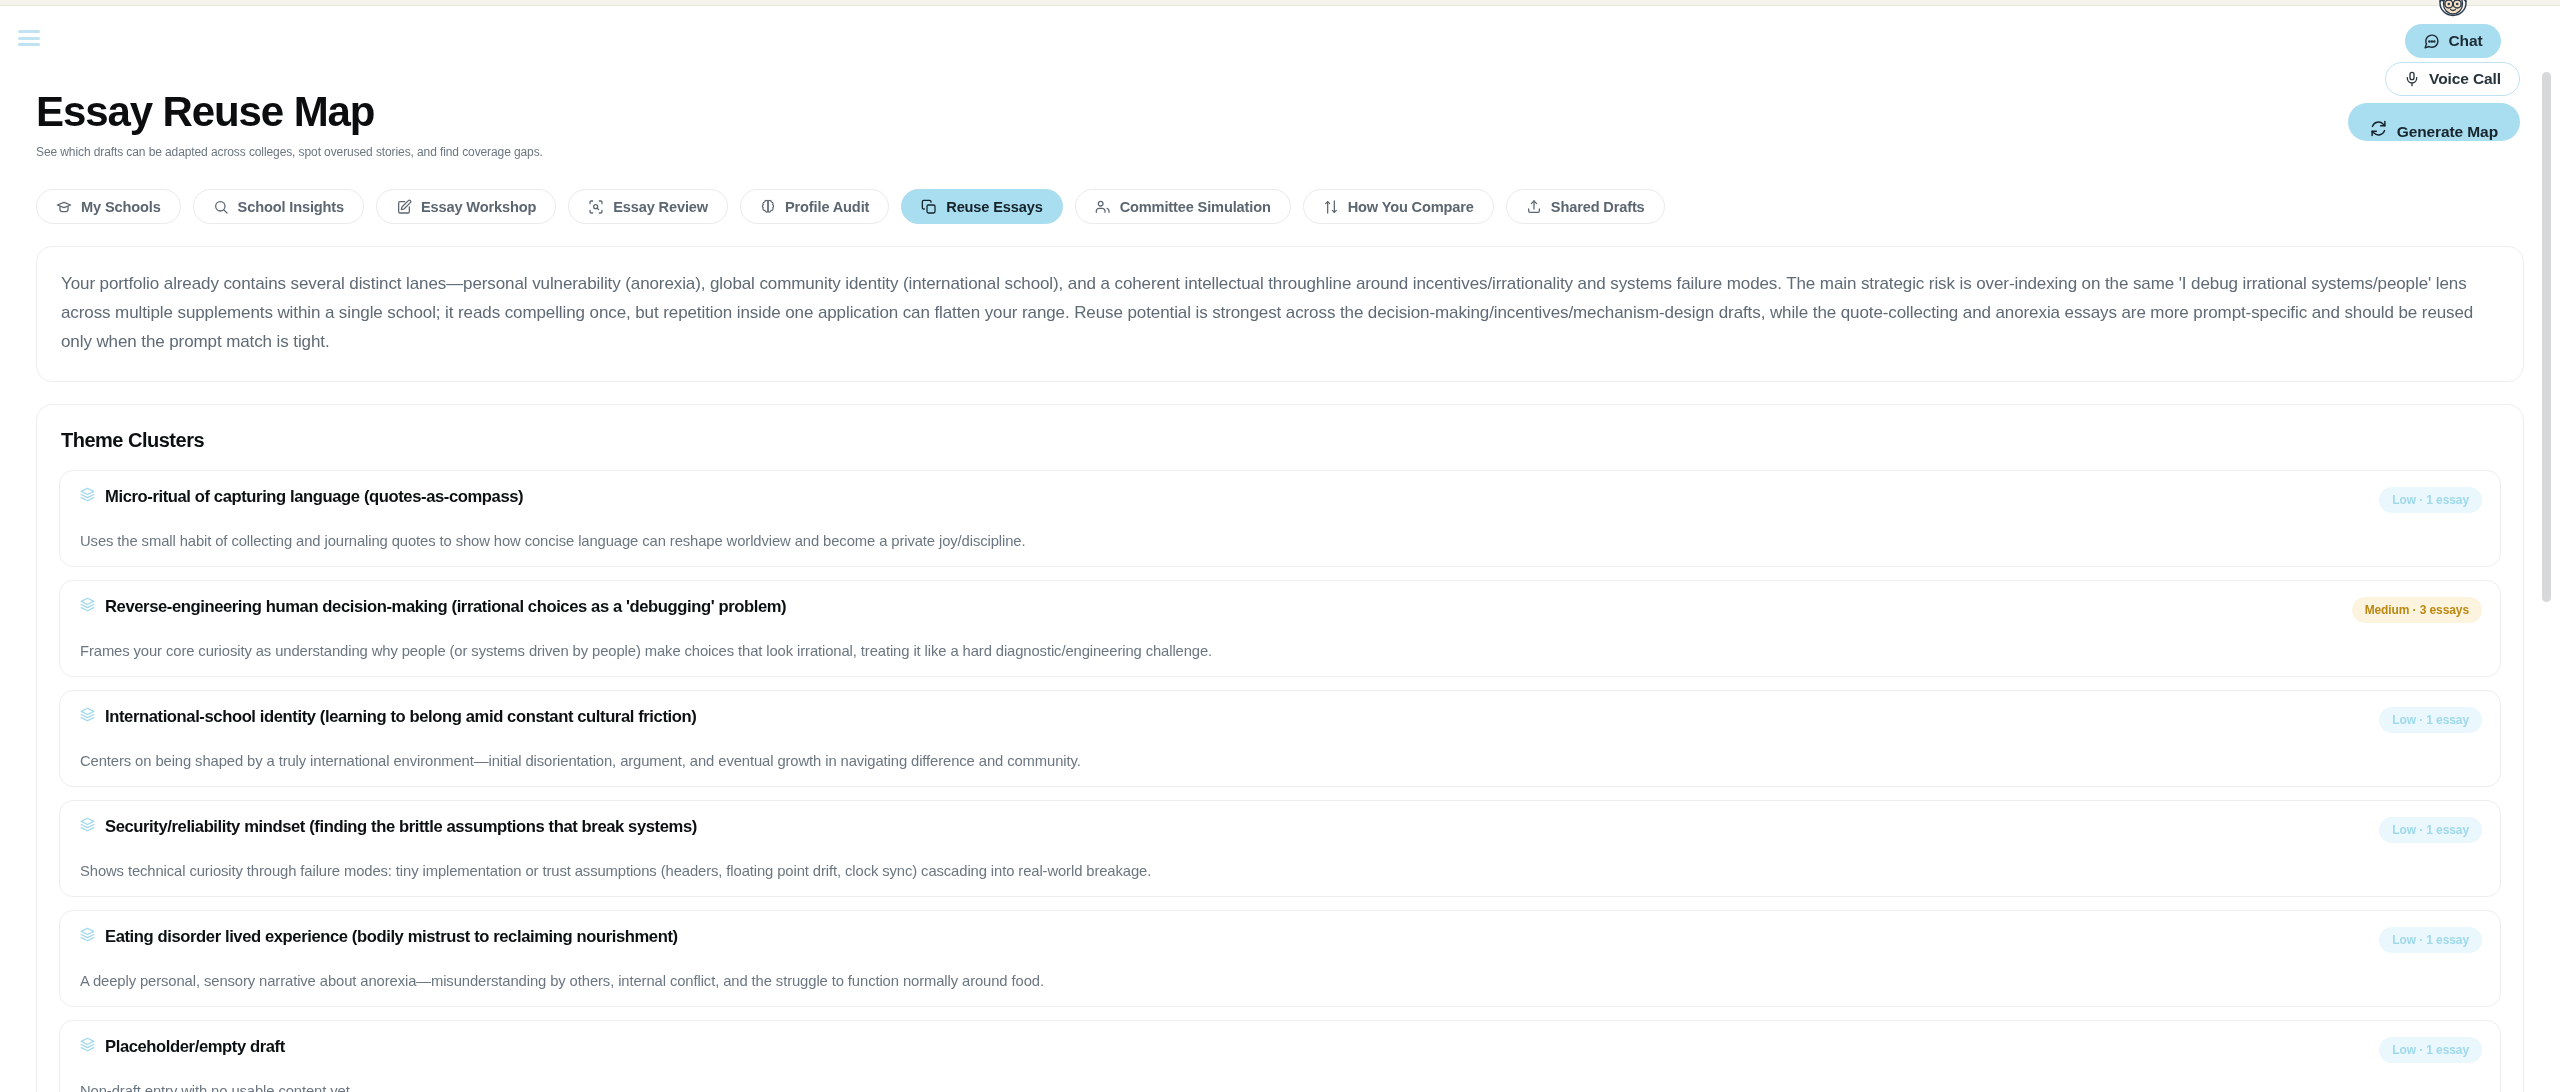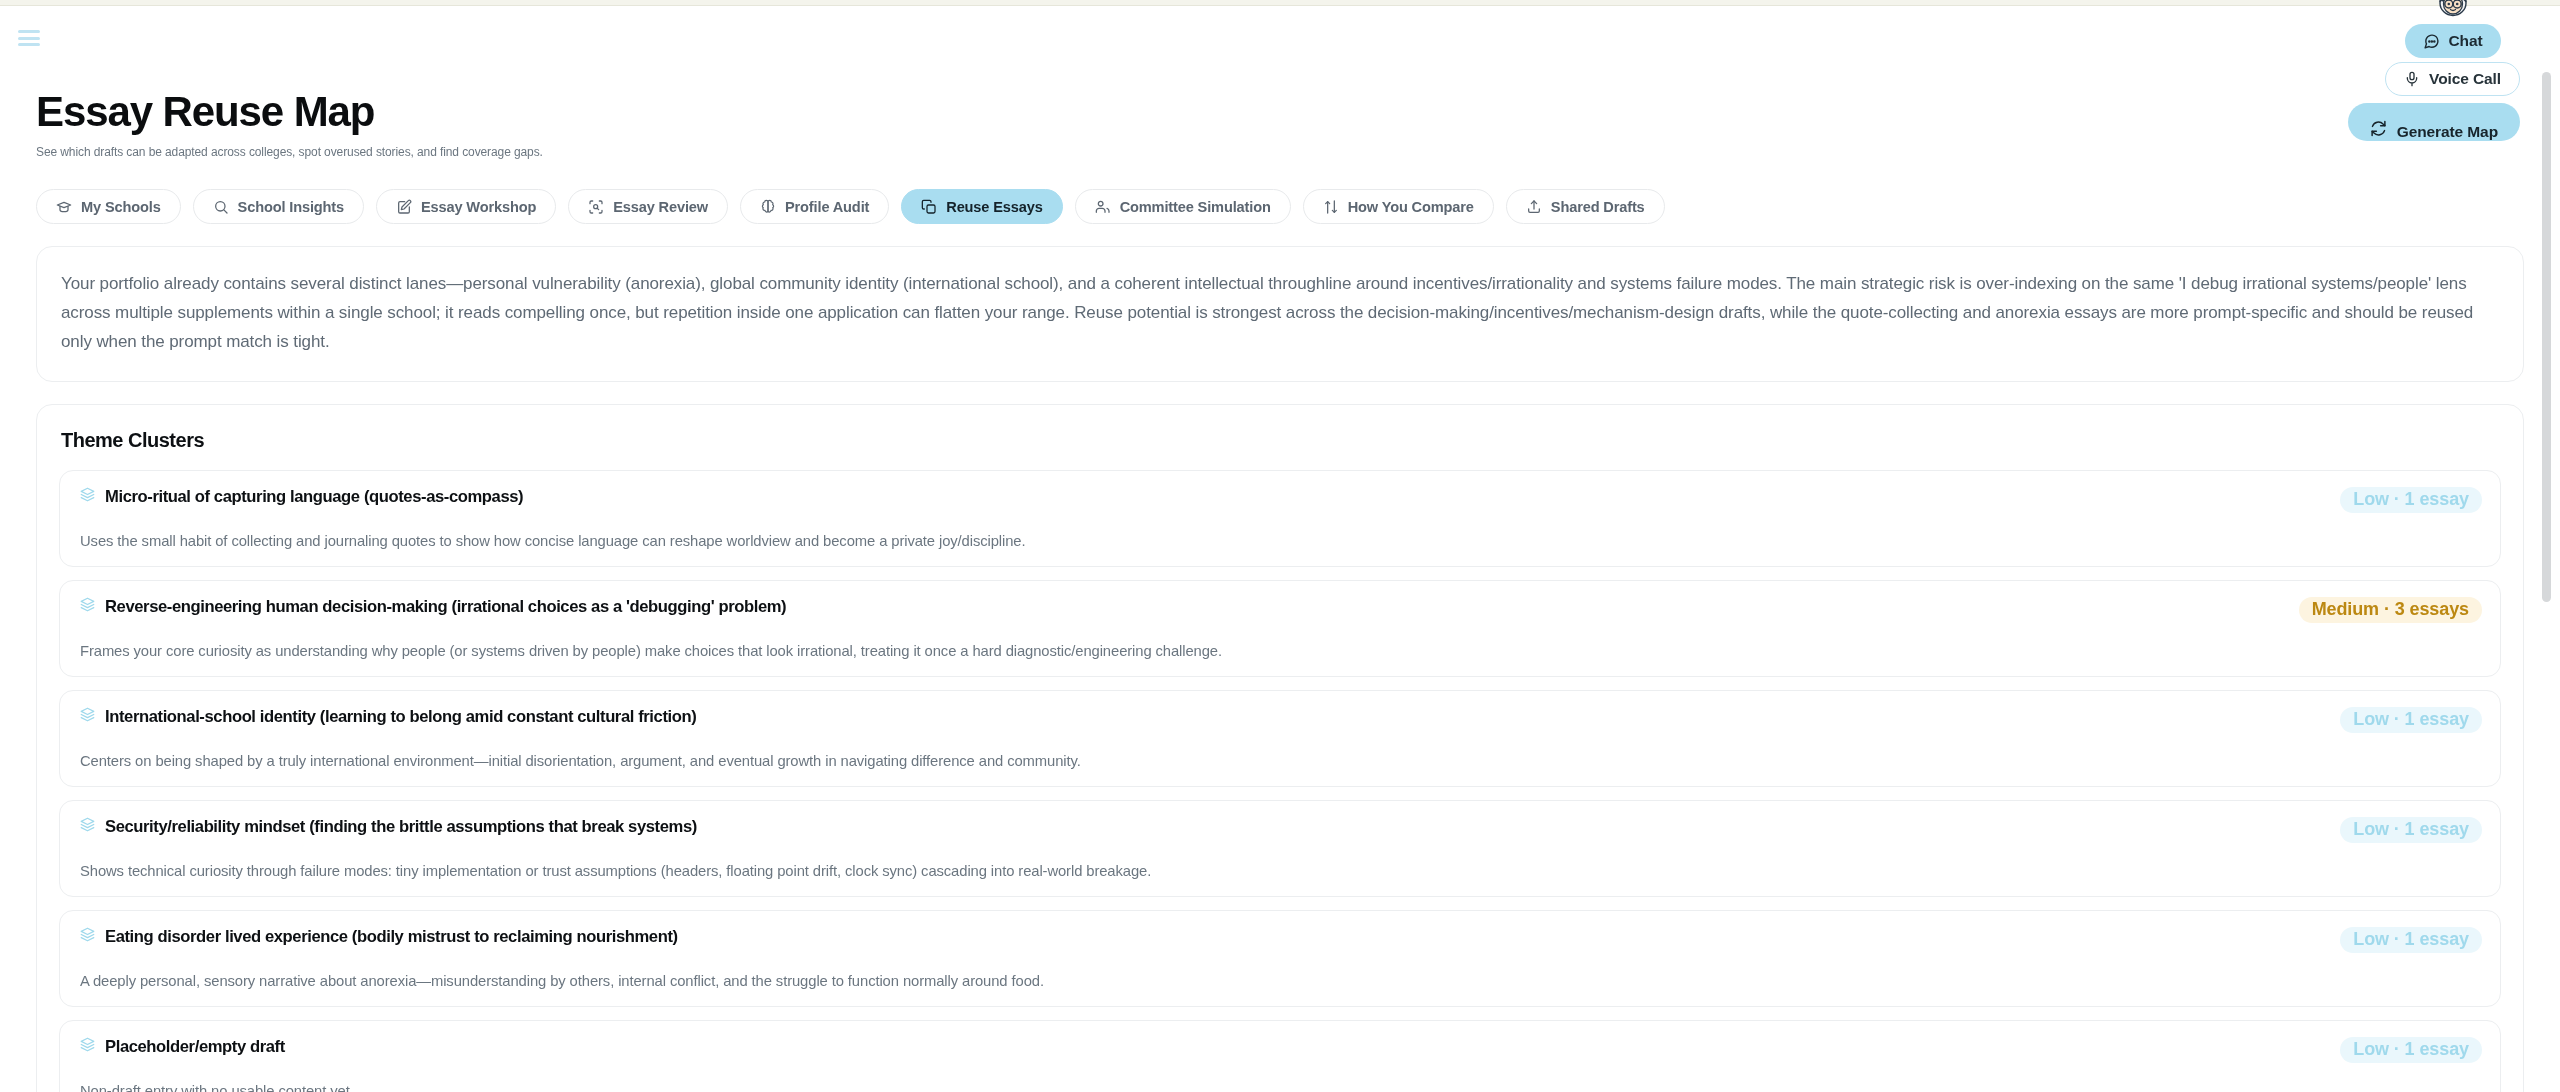--- a/index.html
+++ b/index.html
@@ -101,21 +101,21 @@
   .cluster-title {
     font-size: 16.6px; font-weight: 800; color: #0d1013; letter-spacing: -0.4px;
   }
   .cluster-desc {
     font-size: 14.8px; color: #6b7680; margin-top: 26px; letter-spacing: -0.1px;
   }
   .badge {
     position: absolute; right: 18px; top: 16px;
     display: inline-flex; align-items: center;
     height: 26px; padding: 0 13px; border-radius: 999px;
-    font-size: 18px; font-weight: 700; letter-spacing: -0.1px; white-space: nowrap;
+    font-size: 12px; font-weight: 700; letter-spacing: -0.1px; white-space: nowrap;
   }
   .badge-low { background: #eaf7fc; color: #9fd9ec; }
   .badge-medium { background: #fdf4e0; color: #bc8812; }
 
   
   .scrollbar-track {
     position: absolute; right: 4px; top: 12px; width: 10px; height: 1070px;
   }
   .scrollbar-thumb {
     position: absolute; right: 5px; top: 60px; width: 9px; height: 530px;
@@ -320,21 +320,21 @@
       <div class="cluster-head">
         <span>
           <svg width="15" height="15" viewBox="0 0 24 24" fill="none" stroke="#9fd9ec" stroke-width="2" stroke-linecap="round" stroke-linejoin="round">
             <path d="M12 2 2 7l10 5 10-5-10-5z"></path>
               <path d="M2 17l10 5 10-5"></path>
               <path d="M2 12l10 5 10-5"></path>
           </svg>
         </span>
         <span class="cluster-title">Reverse-engineering human decision-making (irrational choices as a 'debugging' problem)</span>
       </div>
-      <div class="cluster-desc">Frames your core curiosity as understanding why people (or systems driven by people) make choices that look irrational, treating it once a hard diagnostic/engineering challenge.</div>
+      <div class="cluster-desc">Frames your core curiosity as understanding why people (or systems driven by people) make choices that look irrational, treating it like a hard diagnostic/engineering challenge.</div>
       <span class="badge badge-medium">Medium · 3 essays</span>
     </div>
 
     <div class="cluster">
       <div class="cluster-head">
         <span>
           <svg width="15" height="15" viewBox="0 0 24 24" fill="none" stroke="#9fd9ec" stroke-width="2" stroke-linecap="round" stroke-linejoin="round">
             <path d="M12 2 2 7l10 5 10-5-10-5z"></path>
               <path d="M2 17l10 5 10-5"></path>
               <path d="M2 12l10 5 10-5"></path>

